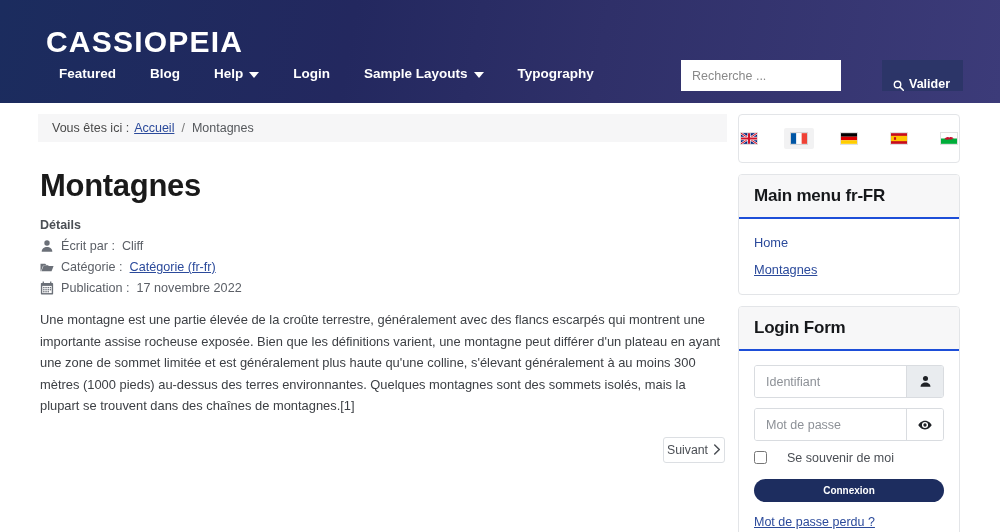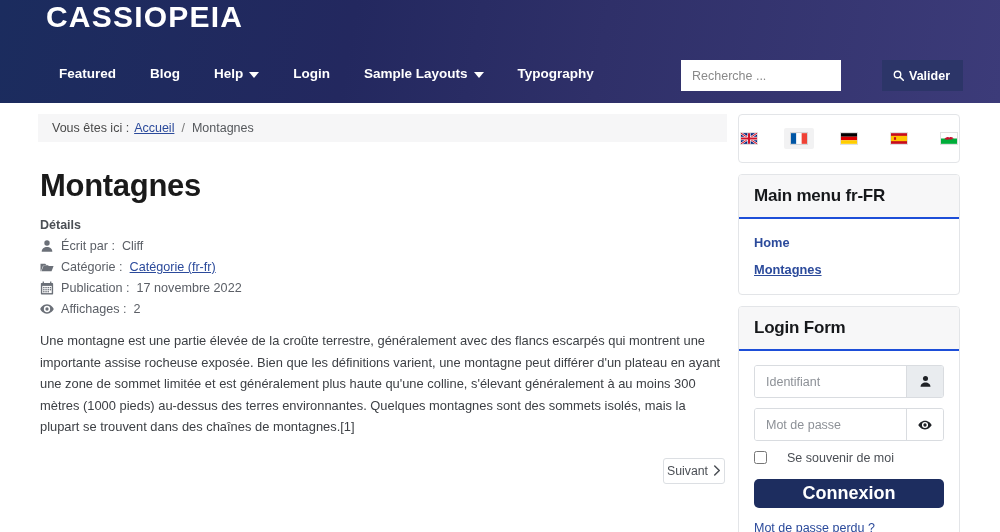--- a/index.html
+++ b/index.html
@@ -11,21 +11,21 @@
   }
 
   
   .header {
     height: 103px;
     background: linear-gradient(100deg, #1b2c5e 0%, #23285f 35%, #2f3069 60%, #3c3b79 100%);
     position: relative;
   }
   .brand {
     position: absolute;
-    left: 46px; top: 0;
+    left: 46px; top: 25px;
     color: #ffffff;
     font-size: 30px;
     font-weight: 700;
     letter-spacing: 1.2px;
   }
   .nav {
     position: absolute;
     left: 46px; top: 66px;
     display: flex;
     align-items: center;
@@ -71,21 +71,21 @@
   }
   .search-input::placeholder { color: #8a8a8a; }
   .search-btn {
     background: #2c3568;
     border: 0;
     color: #ffffff;
     font-size: 12.5px;
     font-weight: 600;
     padding: 0 13px 0 11px;
     display: flex;
-    align-items: center;
+    align-items: flex-end;
     gap: 5px;
     cursor: pointer;
     font-family: "Liberation Sans", sans-serif;
   }
 
   
   .page {
     display: flex;
     padding: 11px 38px 0 38px;
     gap: 11px;
@@ -194,21 +194,21 @@
     width: 18px; height: 13px;
     display: block;
     cursor: pointer;
     border: 1px solid rgba(0,0,0,0.12);
   }
   .flag-wrap { padding: 4px 6px; border-radius: 2px; line-height: 0; }
   .flag-wrap.active { background: #f2f2f3; }
 
   
   .menu-list { list-style: none; }
-  .menu-list li { margin-bottom: 9px; font-weight: bold; }
+  .menu-list li { margin-bottom: 9px; }
   .menu-list li:last-child { margin-bottom: 0; }
   .menu-list a {
     font-size: 12.8px;
     color: #2b4a9b;
     text-decoration: none;
     cursor: pointer;
   }
   .menu-list a.active { text-decoration: underline; }
 
   
@@ -255,23 +255,23 @@
     width: 13px; height: 13px;
     accent-color: #1e2f63;
     margin: 0;
     cursor: pointer;
   }
   .login-btn {
     width: 100%;
     background: #1d2d5f;
     color: #ffffff;
     border: 0;
-    border-radius: 5px;
-    height: 29px;
-    font-size: 18px;
+    border-radius: 12px;
+    height: 23px;
+    font-size: 10px;
     font-weight: 600;
     cursor: pointer;
     font-family: "Liberation Sans", sans-serif;
     margin-bottom: 13px;
   }
   .lost-links a {
     display: block;
     font-size: 12.5px;
     color: #2b4a9b;
     text-decoration: underline;
@@ -369,28 +369,20 @@
           <rect x="3.6" y="11.5" width="1.6" height="1.5"></rect>
           <rect x="6.1" y="11.5" width="1.6" height="1.5"></rect>
           <rect x="8.6" y="11.5" width="1.6" height="1.5"></rect>
           <rect x="3" y="0.6" width="1.5" height="3"></rect>
           <rect x="11.5" y="0.6" width="1.5" height="3"></rect>
         </svg>
         <span>Publication :</span>
         <span>17 novembre 2022</span>
       </div>
 
-      <div class="meta-row">
-        <svg width="14" height="14" viewBox="0 0 16 16">
-          <path d="M8 2.7C3.9 2.7 0.9 6.1 0.3 8c0.6 1.9 3.6 5.3 7.7 5.3S14.9 9.9 15.7 8C14.9 6.1 12.1 2.7 8 2.7zm0 8.9A3.6 3.6 0 1 1 8 4.4a3.6 3.6 0 0 1 0 7.2z"></path>
-          <circle cx="8" cy="8" r="1.9"></circle>
-        </svg>
-        <span>Affichages :</span>
-        <span>2</span>
-      </div>
 
       <p class="body-text">Une montagne est une partie élevée de la croûte terrestre, généralement avec des flancs escarpés qui montrent une importante assise rocheuse exposée. Bien que les définitions varient, une montagne peut différer d'un plateau en ayant une zone de sommet limitée et est généralement plus haute qu'une colline, s'élevant généralement à au moins 300 mètres (1000 pieds) au-dessus des terres environnantes. Quelques montagnes sont des sommets isolés, mais la plupart se trouvent dans des chaînes de montagnes.[1]</p>
 
       <div class="pagination">
         <button class="page-btn">
           <span>Suivant</span>
           <svg width="8" height="11" viewBox="0 0 8 12">
             <polyline points="1.5,1 6.5,6 1.5,11" fill="none" stroke="#4a4e54" stroke-width="1.6" stroke-linecap="round" stroke-linejoin="round"></polyline>
           </svg>
         </button>

